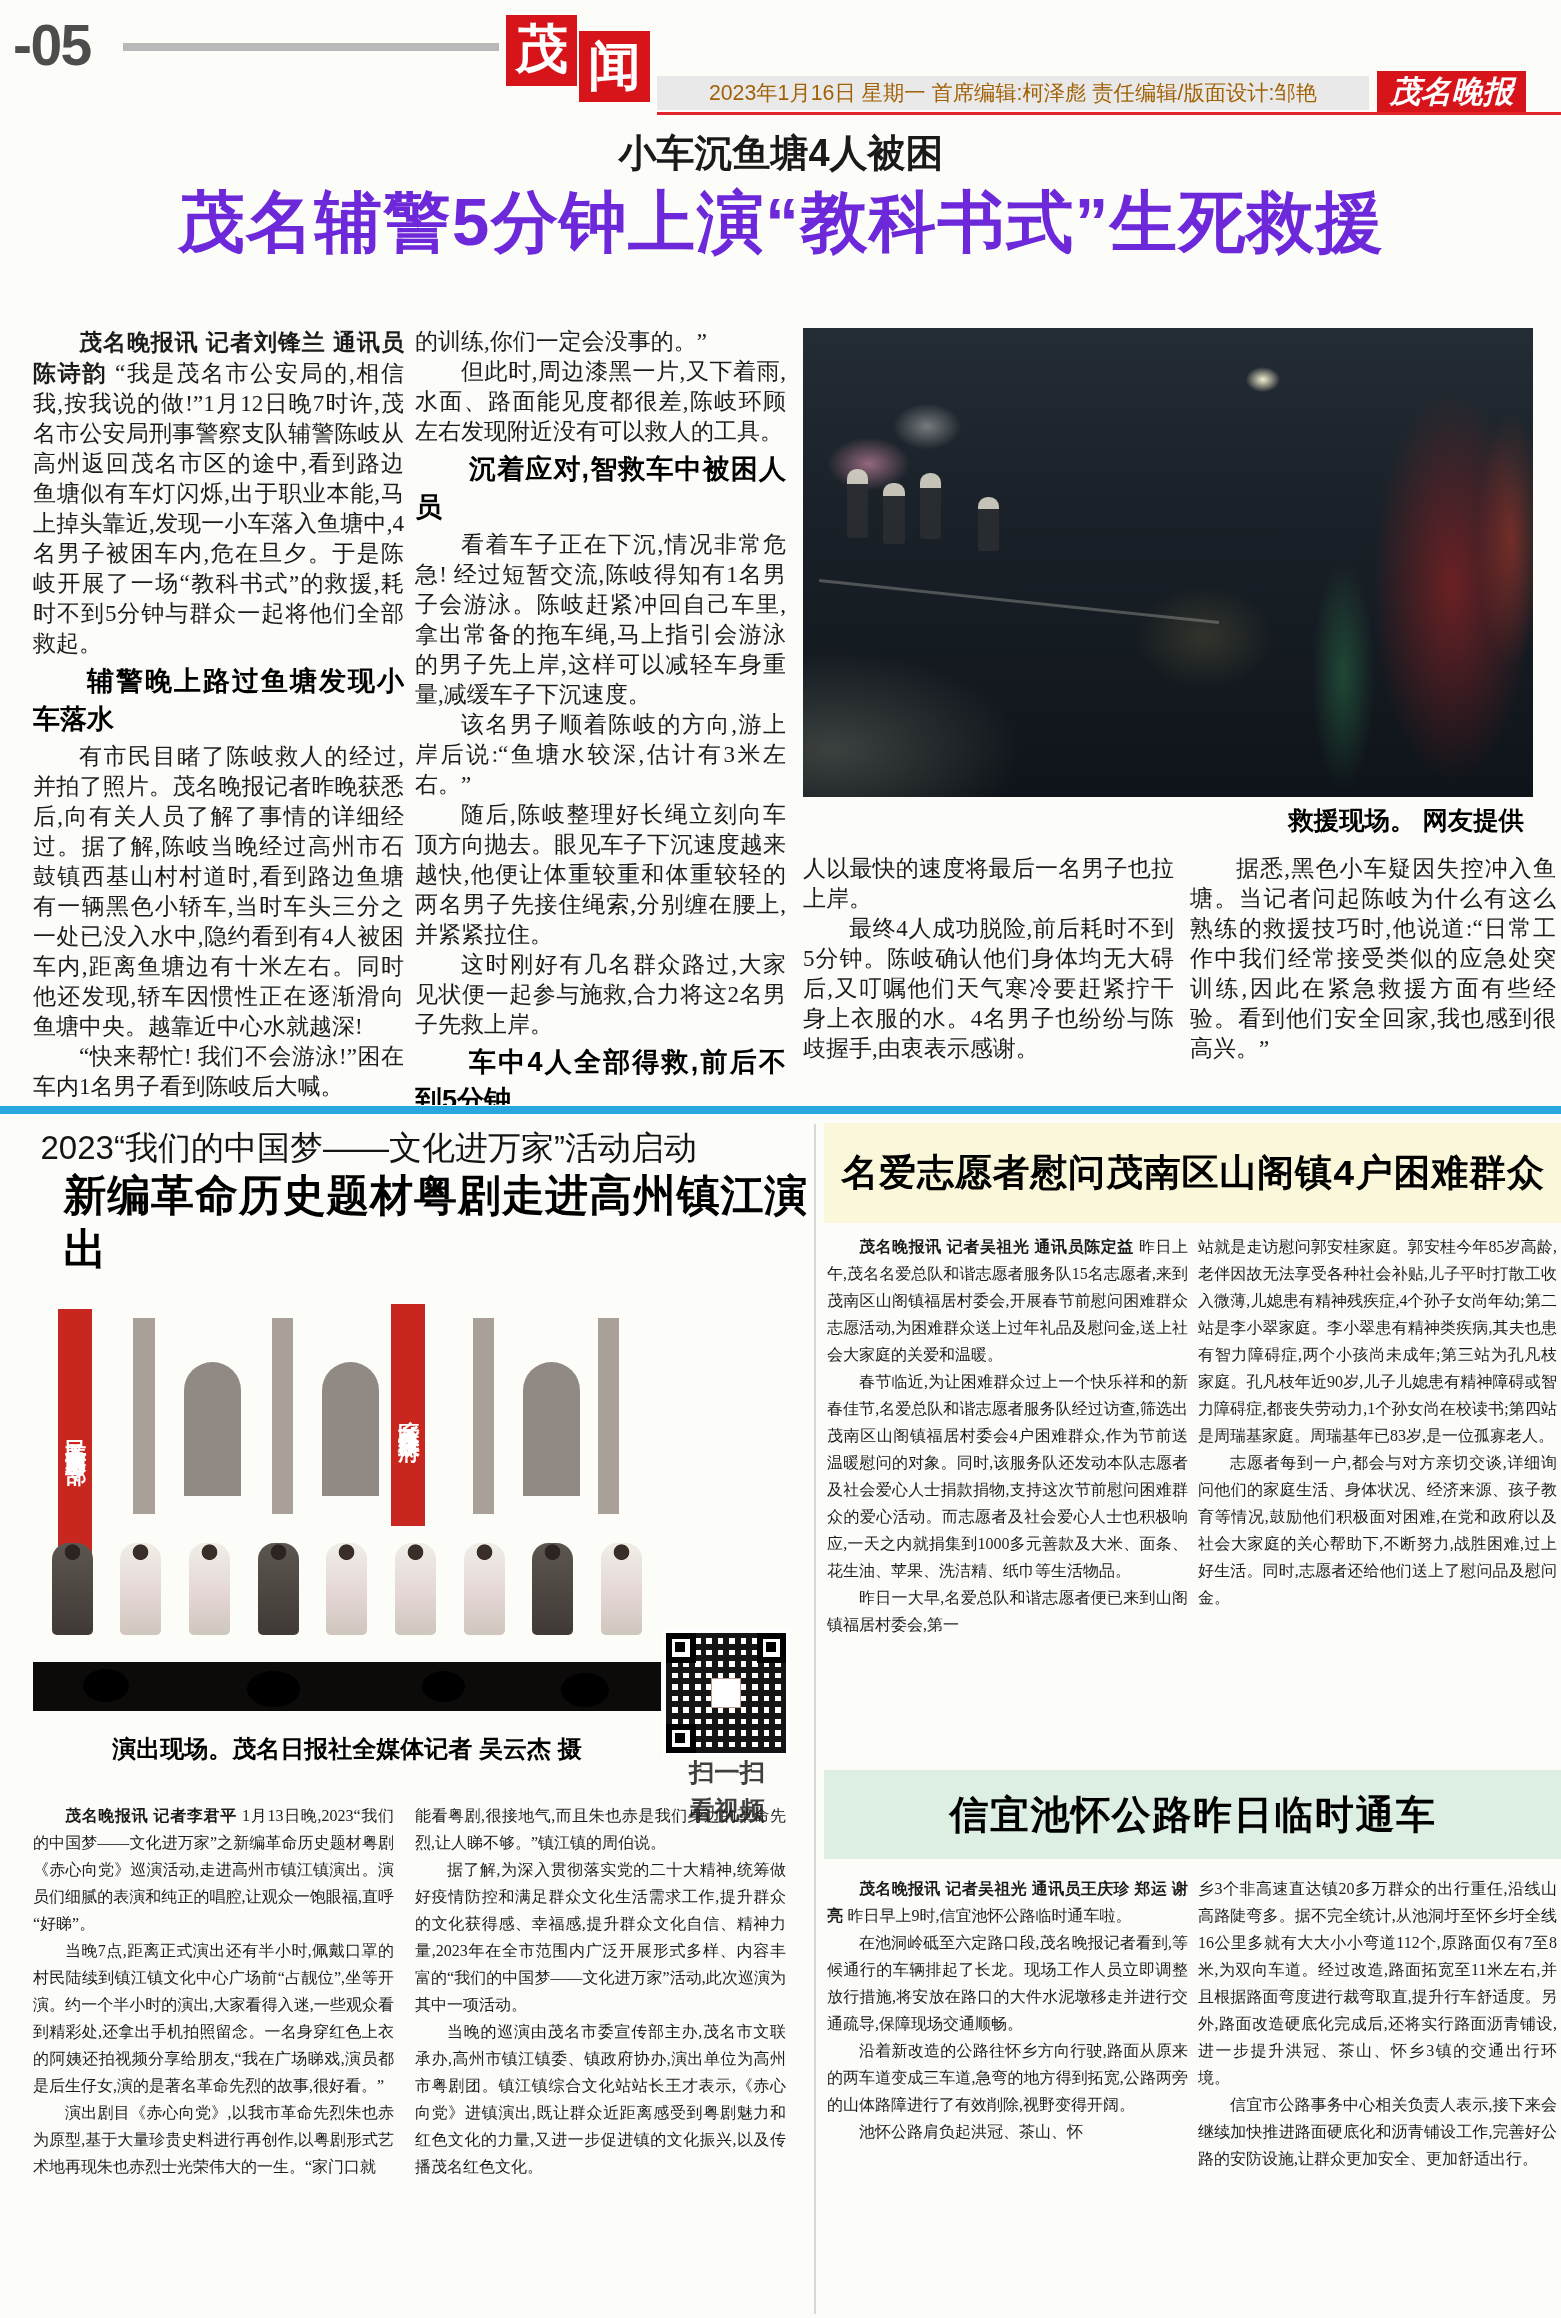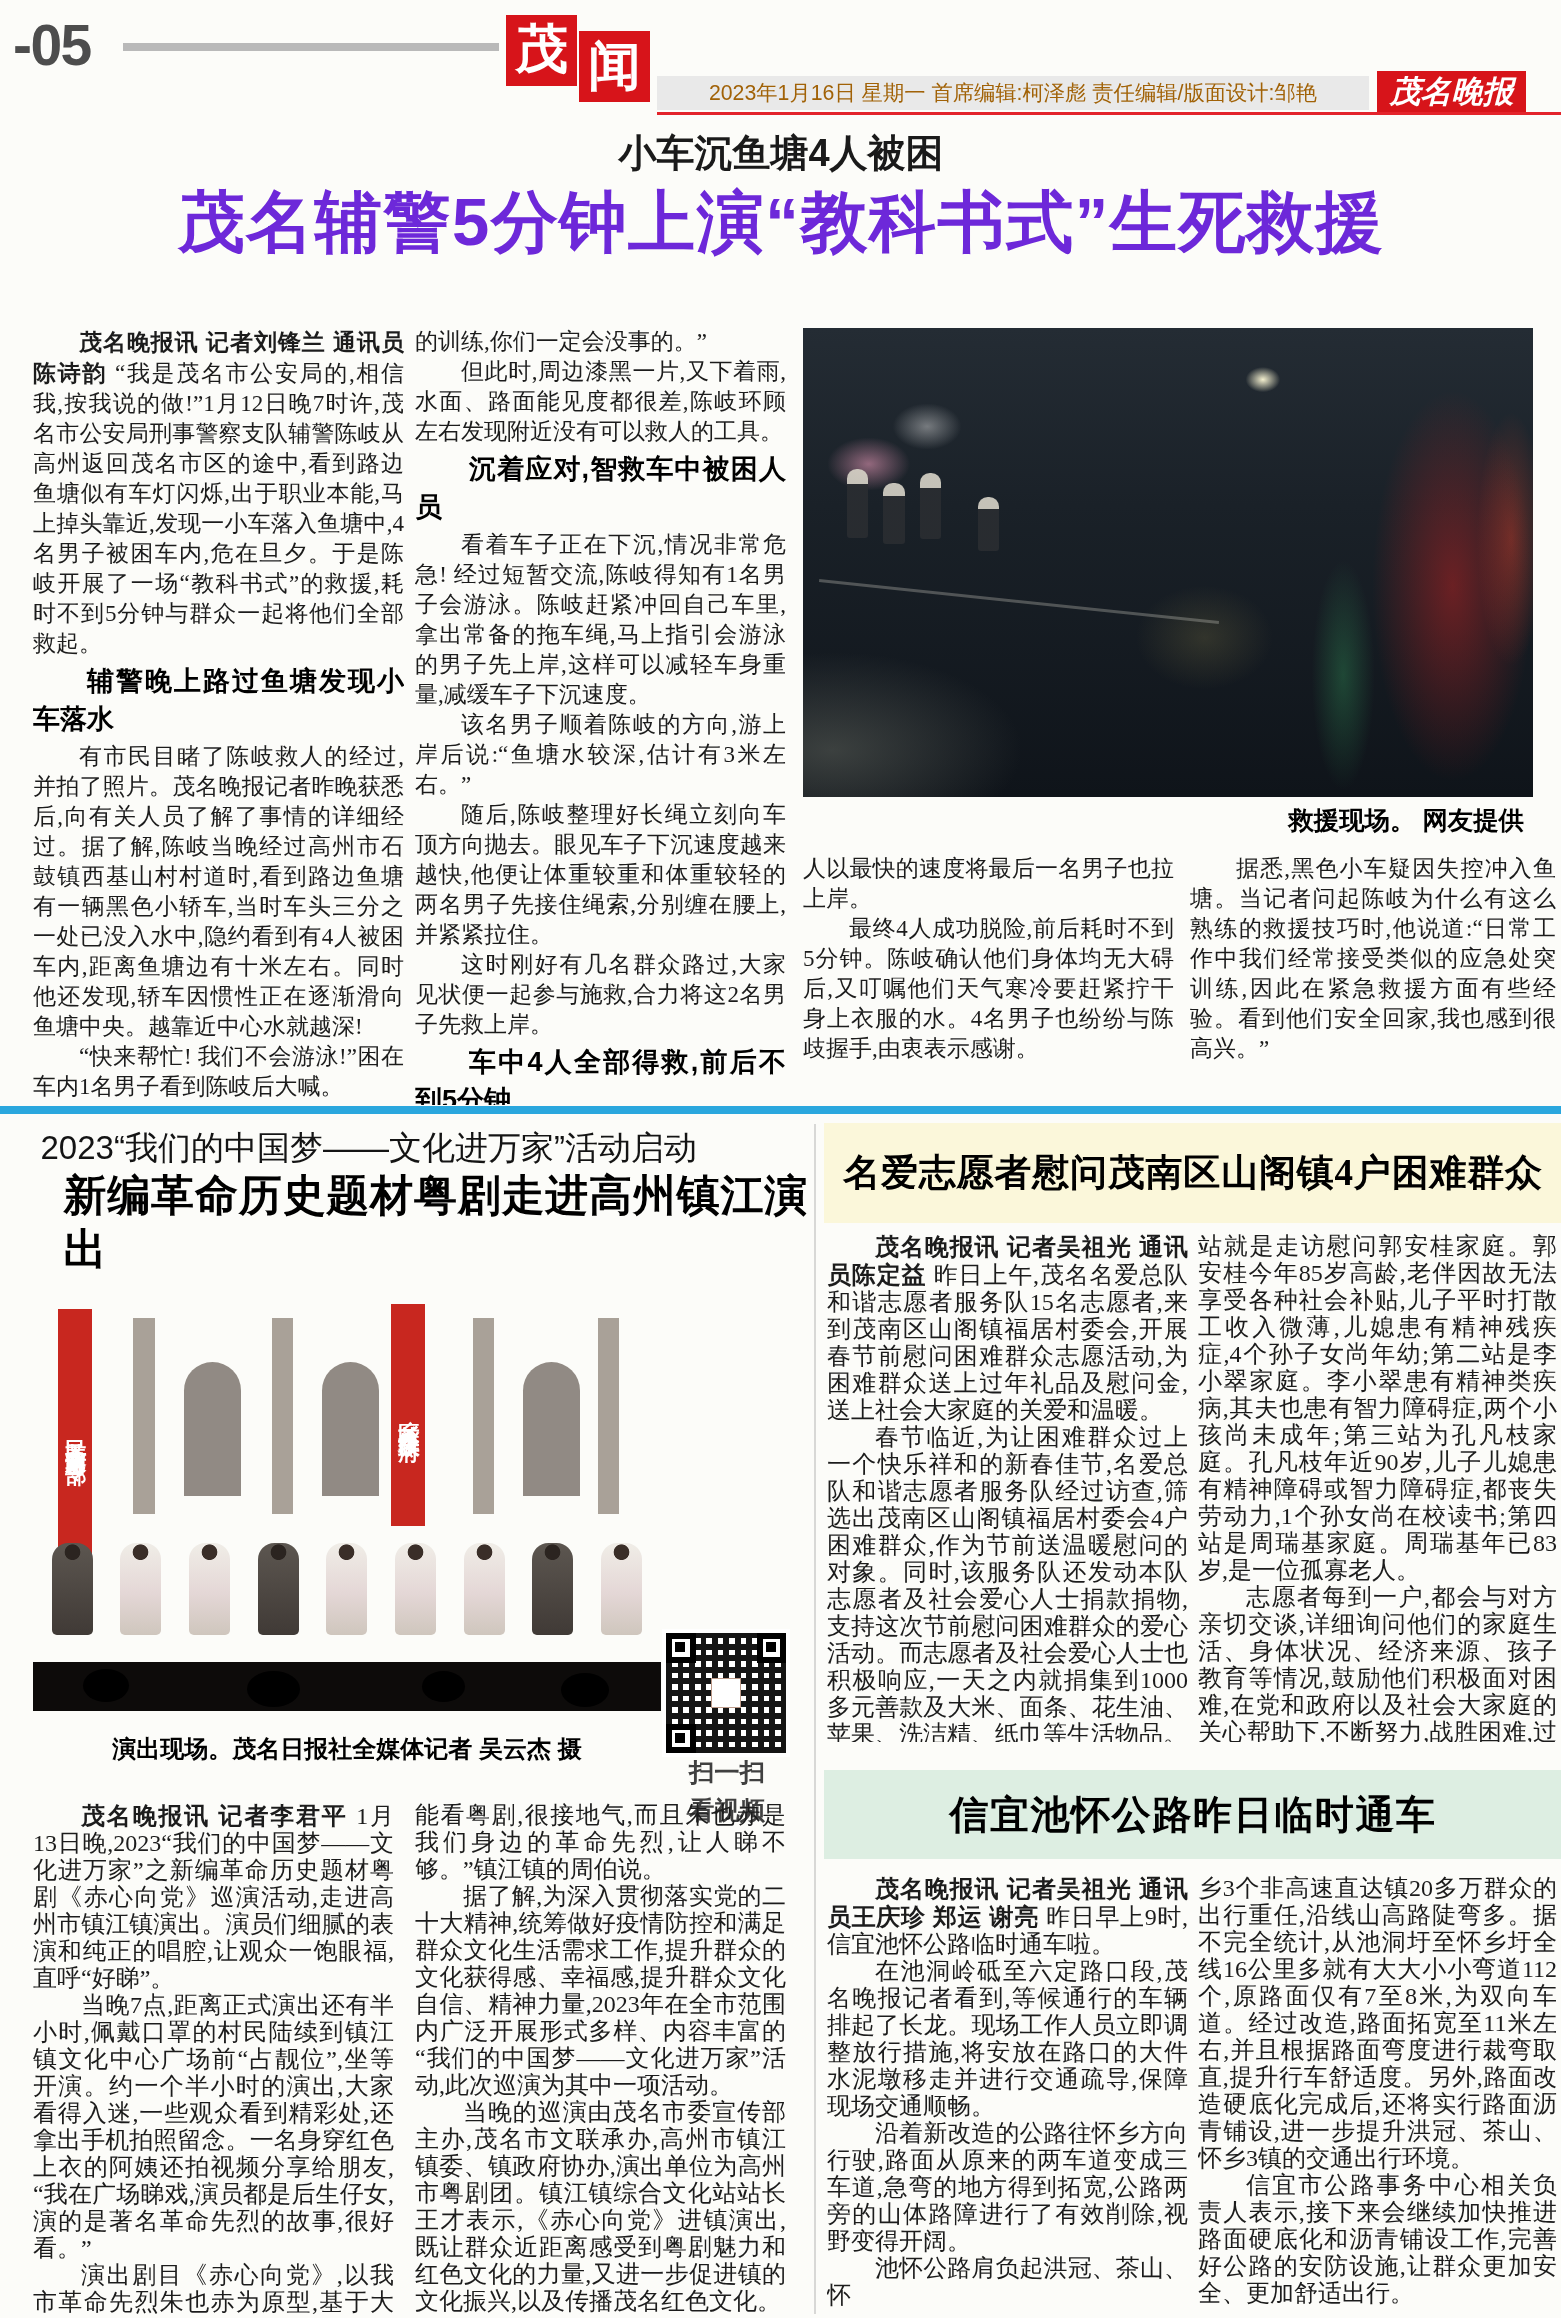--- a/index.html
+++ b/index.html
@@ -20,21 +20,21 @@
             font:bold italic 31px/41px "Liberation Serif",serif;text-align:center;}
   .head-redline{left:657px;top:112px;width:905px;height:3.3px;background:#e3242b;}
 
   
   .kicker1{left:0;top:128px;width:100%;text-align:center;
            font:600 38px "Liberation Sans",sans-serif;color:#1a1a1a;}
   .headline1{left:0;top:177px;width:100%;text-align:center;
              font:bold 67px "Liberation Sans",sans-serif;letter-spacing:1.6px;color:#6d28d9;}
 
   .bodycol{font-size:23px;line-height:30px;text-align:justify;overflow:hidden;color:#1c1c1c;}
-  .bodycol.small{font-size:24px;line-height:27px;}
+  .bodycol.small{font-size:16px;line-height:27px;}
   .para{margin:0;text-indent:2em;}
   .para.cont{text-indent:0;}
   .lead{font-family:"Liberation Sans",sans-serif;}
   .subhead{font-family:"Liberation Sans",sans-serif;font-weight:bold;font-size:27px;line-height:38px;
            text-indent:2em;margin:3.3px 0;color:#000;}
 
   .caption{font-family:"Liberation Sans",sans-serif;font-weight:bold;color:#000;}
 
   
   .photo1{left:803px;top:328px;width:730px;height:469px;overflow:hidden;
@@ -87,21 +87,21 @@
       outline:4.9px solid #fff;}
   .qr-eye{position:absolute;width:29.5px;height:29.5px;background:#fff;border:6.6px solid #000;box-sizing:border-box;}
   .qr-eye::after{content:"";position:absolute;left:3.3px;top:3.3px;width:9.8px;height:9.8px;background:#000;}
   .qr-logo{position:absolute;left:45px;top:45px;width:29.5px;height:29.5px;background:#fff;
            border:1.6px solid #b98;box-sizing:border-box;}
   .scanbox{left:657px;top:1753px;width:140px;text-align:center;
            font:bold 25.4px/38px "Liberation Sans",sans-serif;color:#404040;}
 
   
   .hl-box{display:flex;align-items:center;justify-content:center;
-          font-family:Liberation Serif, serif;font-weight:bold;color:#000;}
+          font-family:Liberation Mono, monospace;font-weight:bold;color:#000;}
   .vol-box{left:824px;top:1123px;width:738px;height:100px;background:#fbf7da;font-size:37px;letter-spacing:0.8px;}
   .road-box{left:824px;top:1770px;width:738px;height:89px;background:#ddeee2;font-size:39px;letter-spacing:1.6px;}
 </style>
 </head>
 <body>
 
 <div class="page">
 
   <div class="abs pagenum">-05</div>
   <div class="abs head-rule"></div>

